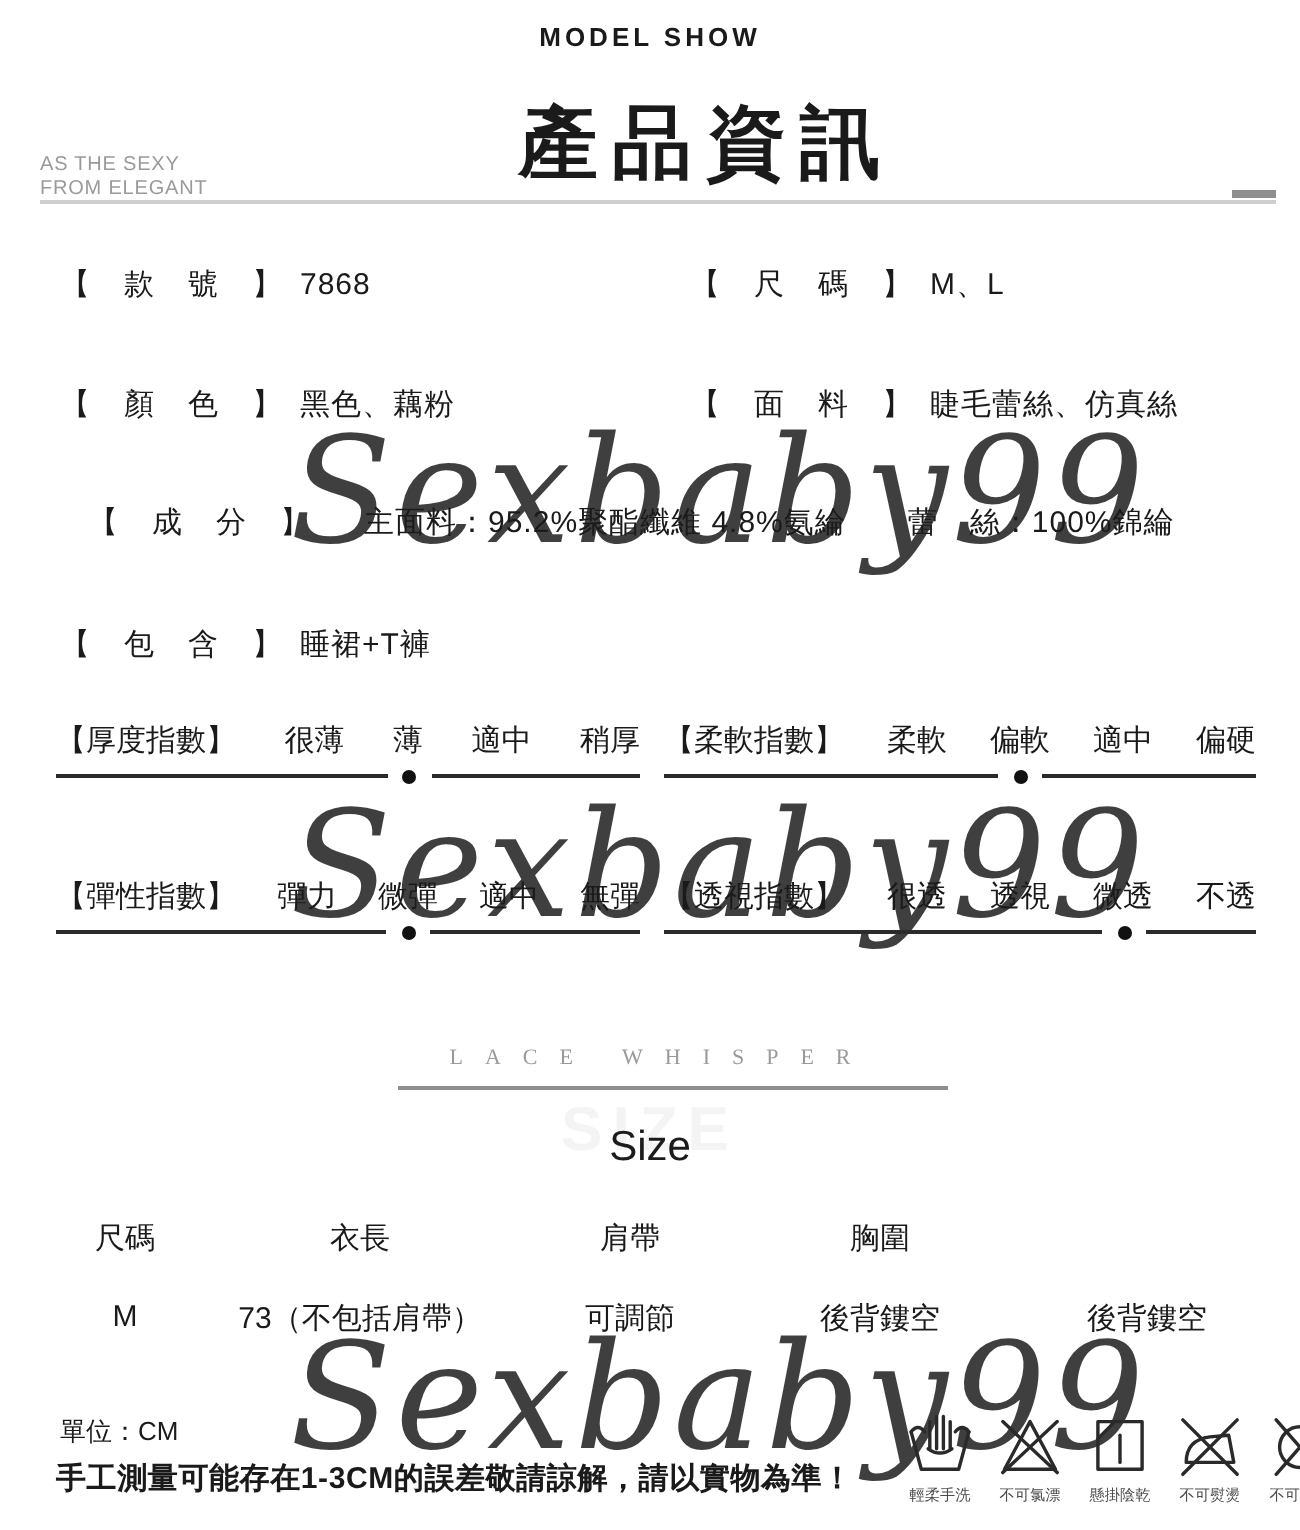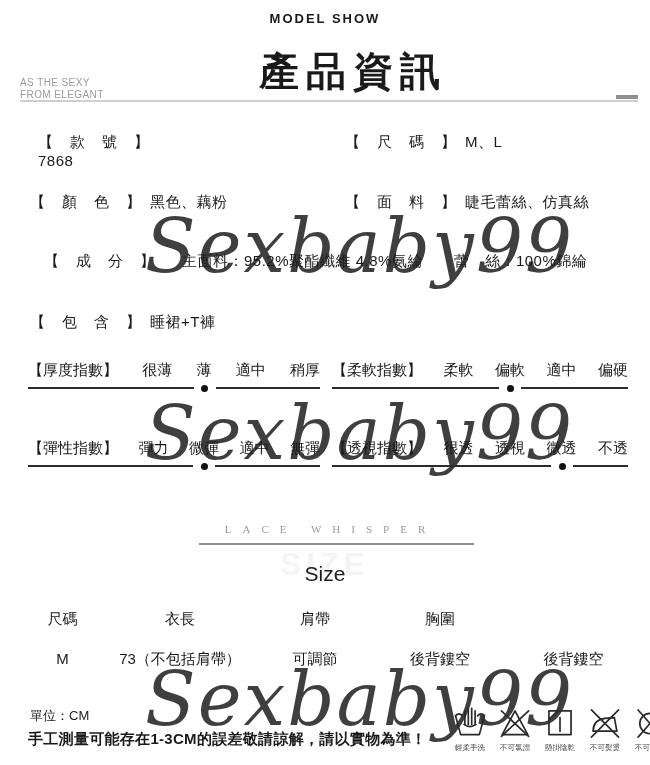--- a/index.html
+++ b/index.html
@@ -18,21 +18,21 @@
               font-size:40px;font-weight:900;letter-spacing:7px;padding-left:12px;}
   .tagline{position:absolute;top:77px;left:20px;font-size:10px;color:#9a9a9a;
            line-height:1.18;letter-spacing:.4px;}
   .header-line{position:absolute;top:100px;left:20px;width:618px;height:2px;background:#cfcfcf;}
   .header-dash{position:absolute;top:95px;left:616px;width:22px;height:4px;background:#8f8f8f;}
 
   
   .field{position:absolute;font-size:15px;white-space:nowrap;display:flex;align-items:baseline;}
   .field .lbl{letter-spacing:1px;}
   .field .val{margin-left:8px;letter-spacing:.5px;}
-  #f-model{top:133px;left:30px;flex-direction:column;} #f-size{top:133px;left:345px;align-items:center;}
+  #f-model{top:133px;left:30px;} #f-size{top:133px;left:345px;align-items:center;}
   #f-color{top:193px;left:30px;} #f-fabric{top:193px;left:345px;}
   #f-comp{top:252px;left:44px;gap:18px;}  #f-include{top:313px;left:30px;}
 
   
   .scales{position:absolute;top:361px;left:28px;width:600px;display:grid;
           grid-template-columns:292px 296px;column-gap:12px;row-gap:50px;}
   .scale{position:relative;}
   .scale-row{display:flex;justify-content:space-between;align-items:flex-start;
              font-size:15px;white-space:nowrap;}
   .scale-line{position:relative;margin-top:7px;height:2px;background:#2b2b2b;}

